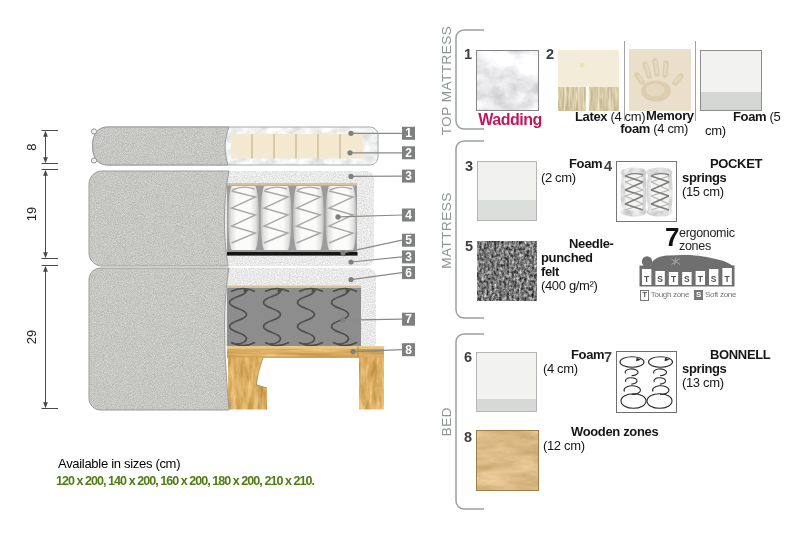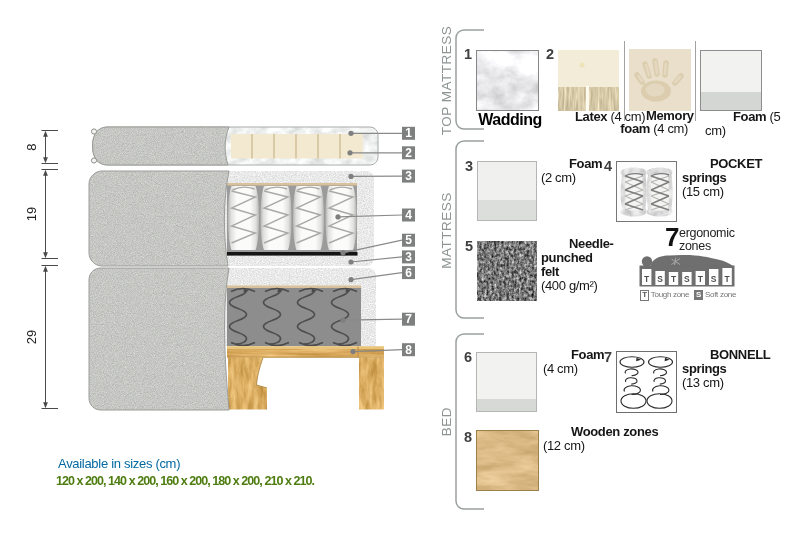--- a/index.html
+++ b/index.html
@@ -276,21 +276,21 @@
         <rect x="402" y="312.7" width="13" height="13" fill="#7e807f"></rect>
         <text x="408.5" y="323.2" font-size="12" font-weight="bold" fill="#fff" text-anchor="middle" font-family="Liberation Sans">7</text>
       </g>
 
   <g>
         <rect x="402" y="343.2" width="13" height="13" fill="#7e807f"></rect>
         <text x="408.5" y="353.7" font-size="12" font-weight="bold" fill="#fff" text-anchor="middle" font-family="Liberation Sans">8</text>
       </g>
 </svg>
 
-<div class="abs" style="left:58px;top:456px;font-size:13px;letter-spacing:-0.3px;color:#0369a1;">Available in sizes (cm)</div>
+<div class="abs" style="left:58px;top:456px;font-size:13px;letter-spacing:-0.3px;color:#000000;">Available in sizes (cm)</div>
 
 <div class="abs" style="left:56px;top:474px;font-size:12.5px;letter-spacing:-0.95px;font-weight:bold;color:#4d7c0f;">120 x 200, 140 x 200, 160 x 200, 180 x 200, 210 x 210.</div>
 
 <svg class="abs" style="left:440px;top:29px" width="50" height="101" viewBox="0 0 50 101">
   <path d="M44 1 H24 a8 8 0 0 0 -8 8 V92 a8 8 0 0 0 8 8 H44" fill="none" stroke="#9aa0a0" stroke-width="1.5"></path>
 </svg>
 
 <div class="abs vert" style="left:391px;top:72.5px;width:110px;text-align:center;">TOP MATTRESS</div>
 
 <div class="abs num" style="left:464px;top:46px;">1</div>
@@ -299,21 +299,21 @@
   <defs>
     <filter id="wad" color-interpolation-filters="sRGB" x="0" y="0" width="100%" height="100%">
       <feTurbulence type="fractalNoise" baseFrequency="0.03 0.04" numOctaves="5" seed="8"></feTurbulence>
       <feColorMatrix type="matrix" values="0.55 0 0 0 0.625, 0.55 0 0 0 0.625, 0.55 0 0 0 0.635, 0 0 0 0 1"></feColorMatrix>
     </filter>
   </defs>
   <rect x="0.5" y="0.5" width="62" height="60" filter="url(#wad)"></rect>
   <rect x="0.5" y="0.5" width="62" height="60" fill="none" stroke="#868686"></rect>
 </svg>
 
-<div class="abs" style="left:448px;top:110.5px;width:124px;text-align:center;font-size:16px;letter-spacing:-0.5px;font-weight:bold;color:#000000;">Wadding</div>
+<div class="abs" style="left:448px;top:110.5px;width:124px;text-align:center;font-size:16px;letter-spacing:-0.5px;font-weight:bold;color:#be185d;">Wadding</div>
 
 <div class="abs num" style="left:546px;top:46px;">2</div>
 
 <svg class="abs" style="left:558px;top:50px" width="61" height="61" viewBox="0 0 61 61">
   <defs>
     <filter id="fringe" color-interpolation-filters="sRGB" x="0" y="0" width="100%" height="100%">
       <feTurbulence type="fractalNoise" baseFrequency="0.45 0.04" numOctaves="3" seed="4"></feTurbulence>
       <feColorMatrix type="matrix" values="0.38 0 0 0 0.65, 0.38 0 0 0 0.6, 0.38 0 0 0 0.47, 0 0 0 0 1"></feColorMatrix>
     </filter>
   </defs>

